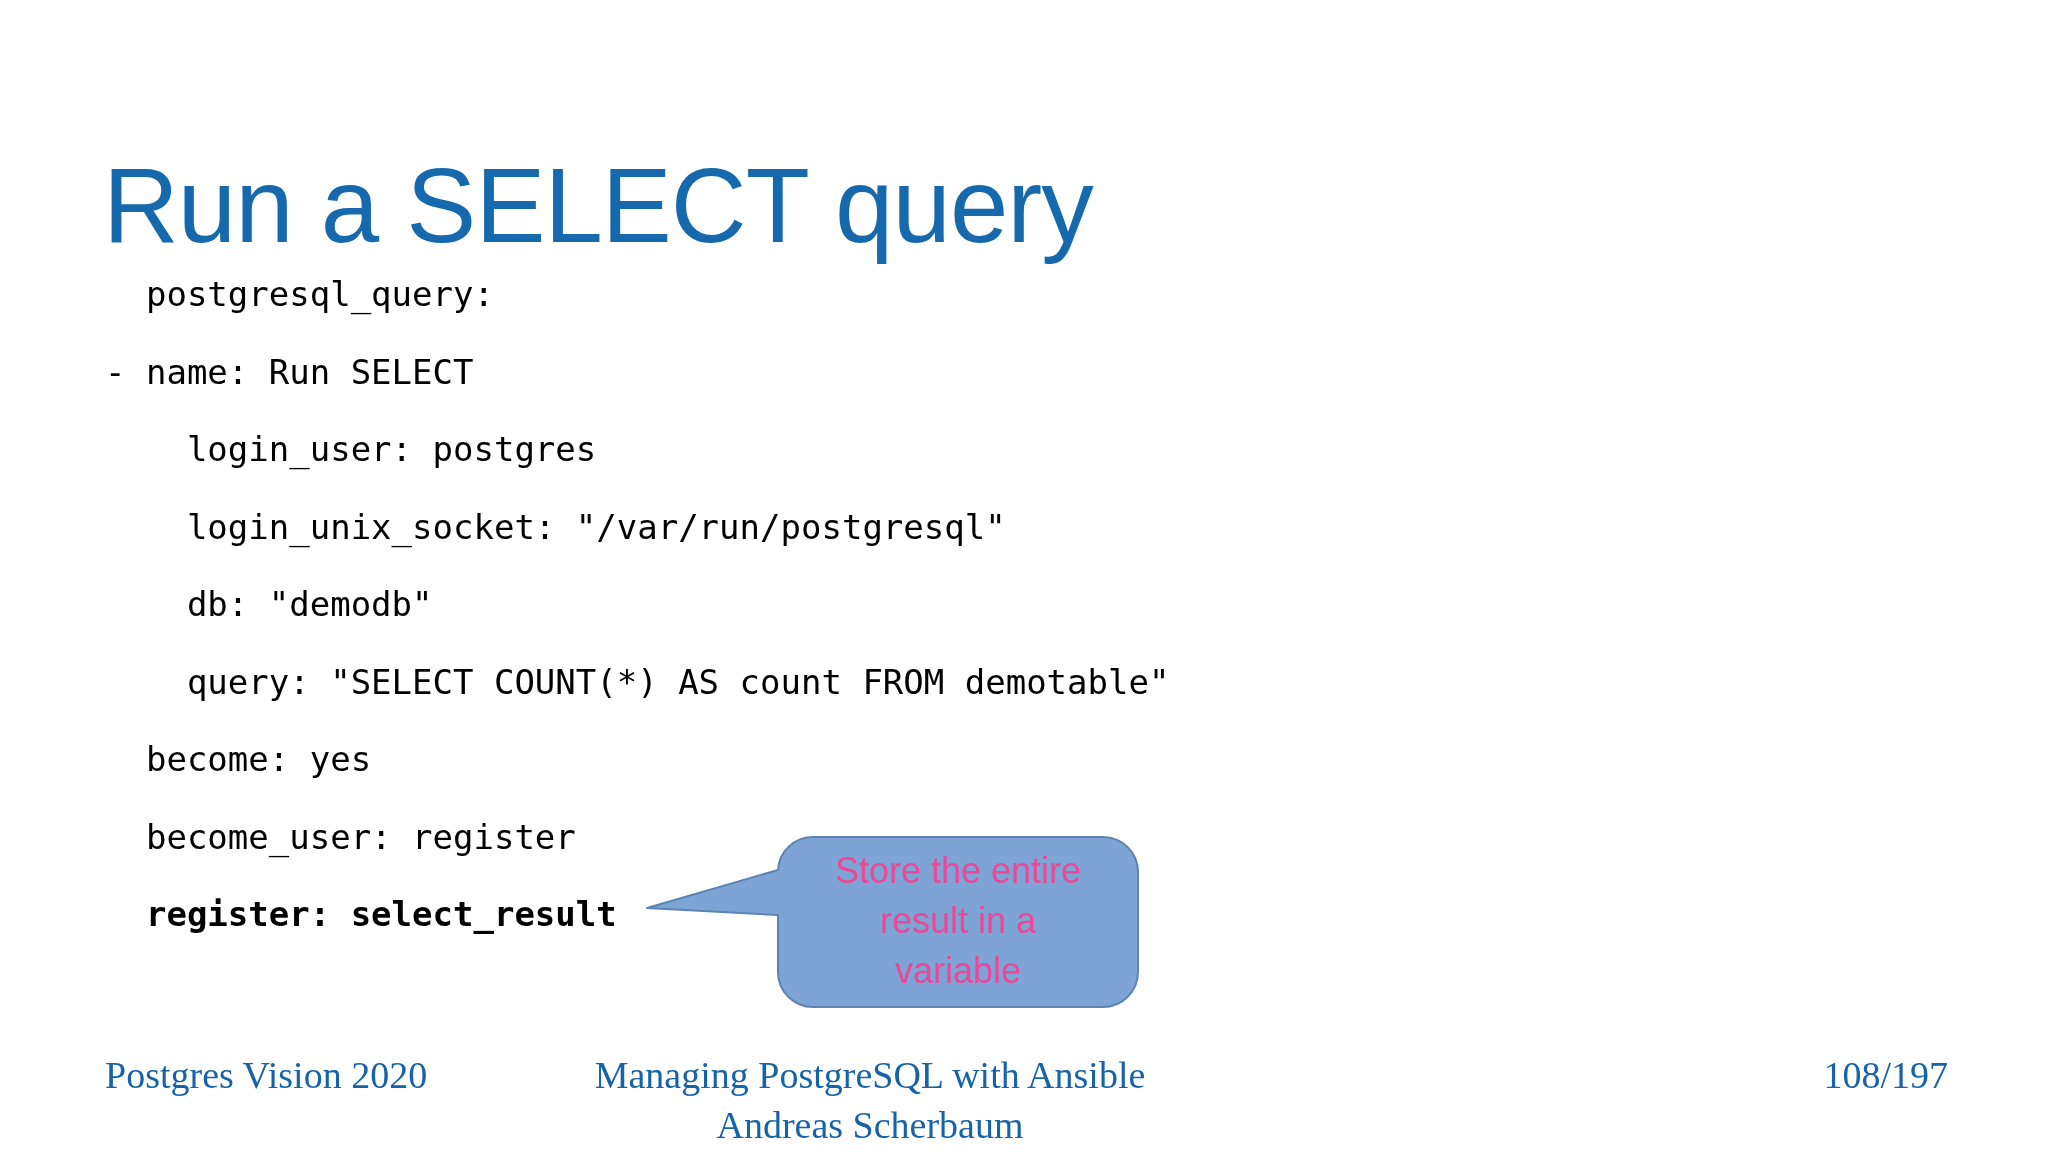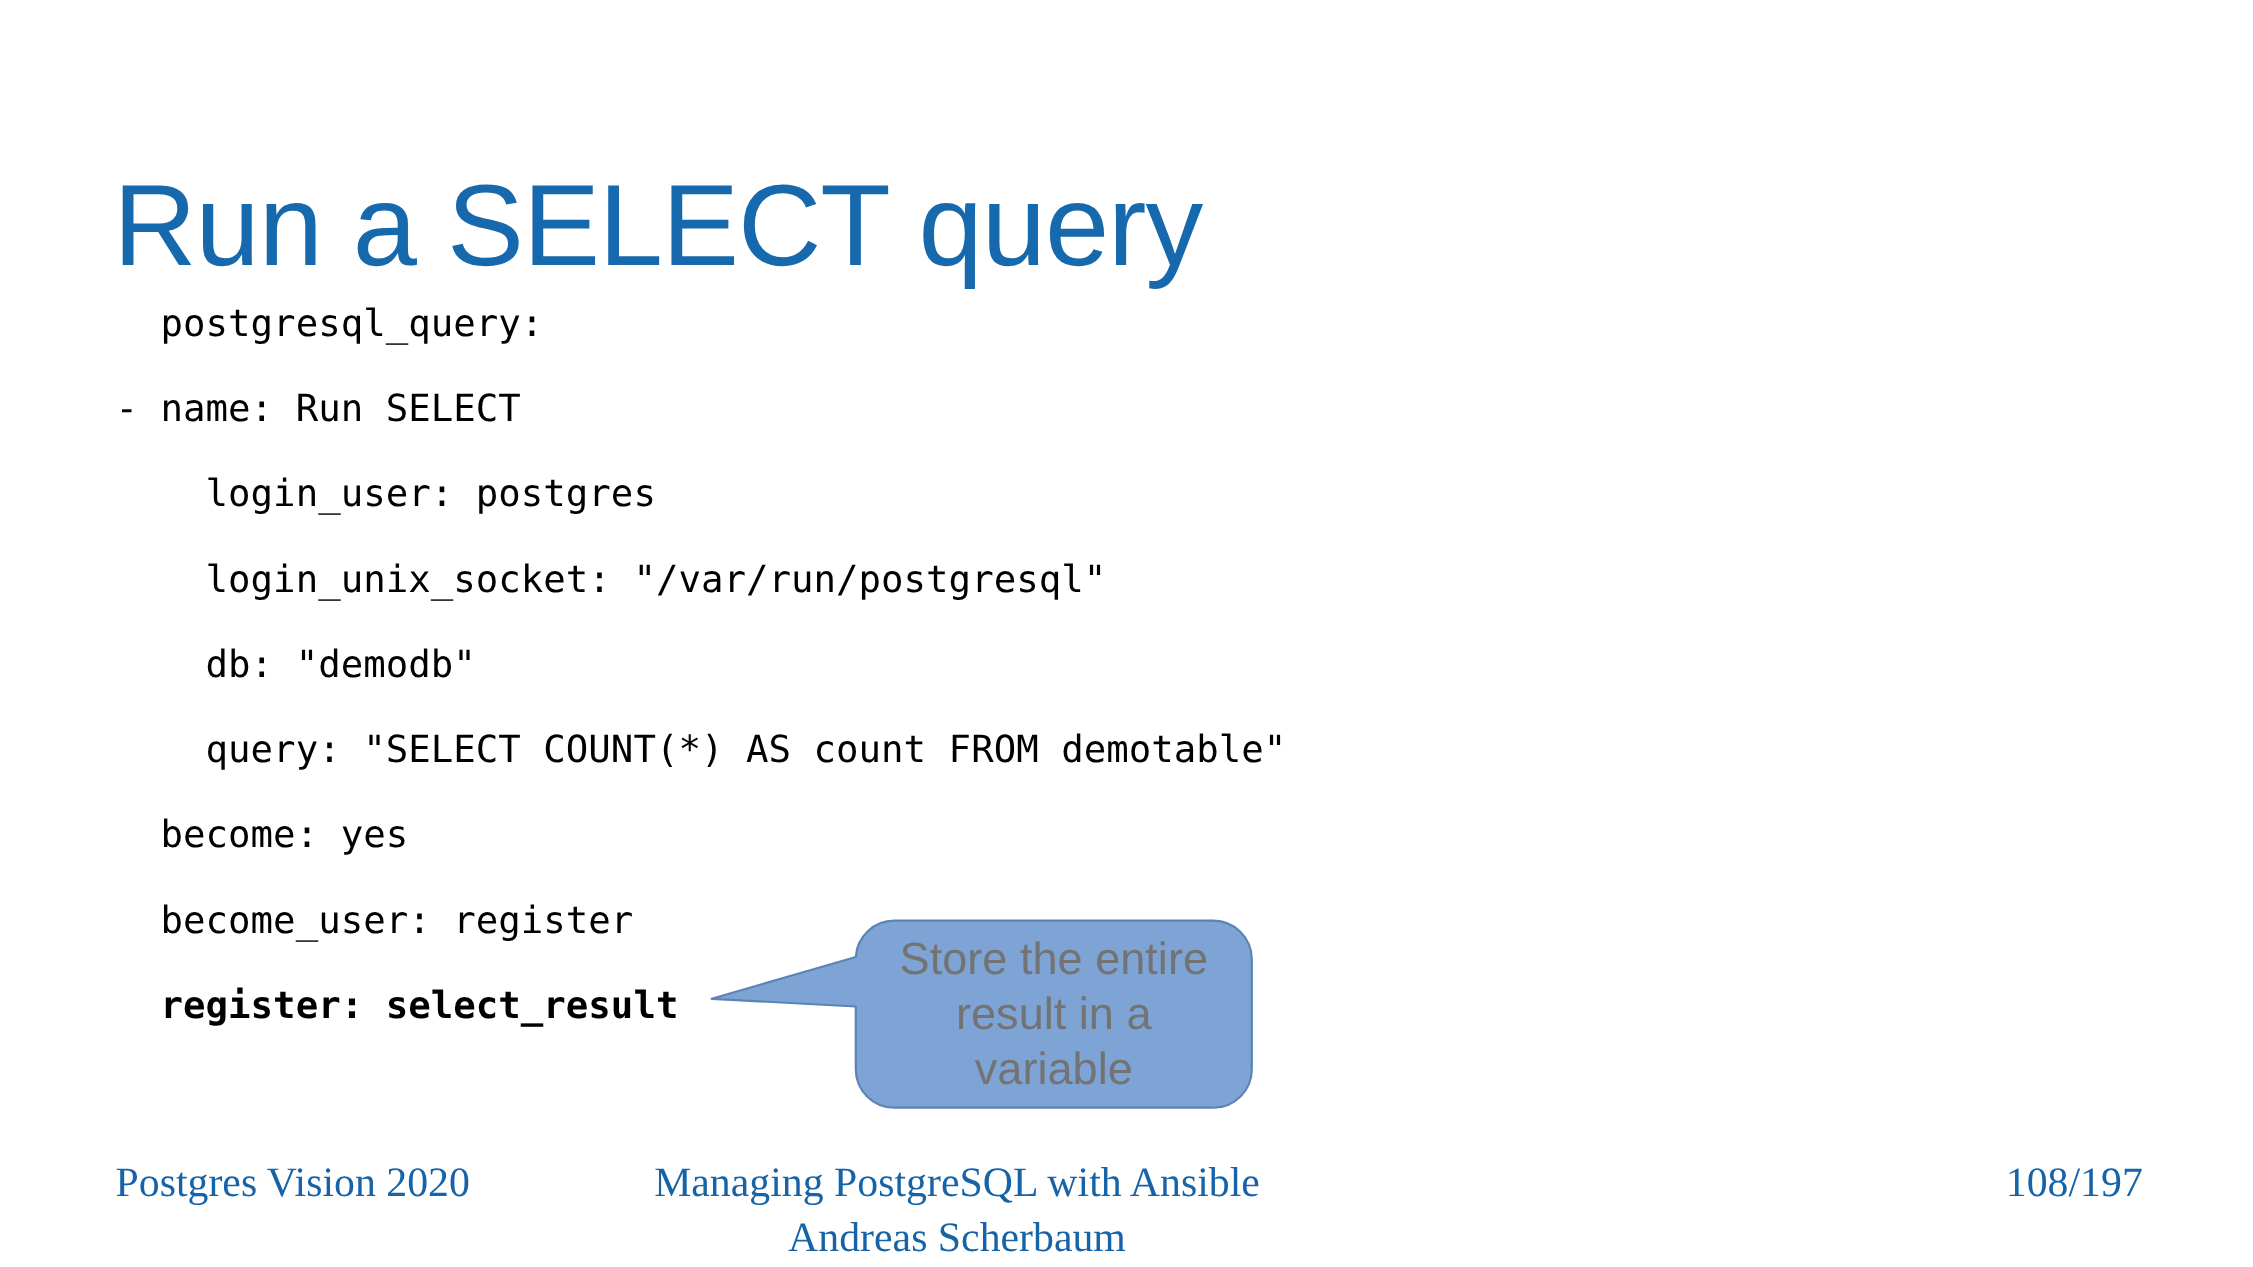--- a/index.html
+++ b/index.html
@@ -61,23 +61,23 @@
     stroke: #5b84b5;
     stroke-width: 2;
     stroke-linejoin: round;
   }
   .callout-text {
     position: absolute;
     left: 140px;
     top: 21px;
     width: 360px;
     text-align: center;
-    font-size: 41px;
+    font-size: 36px;
     line-height: 50px;
-    color: #737373;
+    color: #ec4899;
   }
   .footer {
     position: absolute;
     left: 0;
     top: 1050px;
     width: 2048px;
     font-family: "Liberation Serif", serif;
     font-size: 38px;
     line-height: 50px;
     color: #1763a8;

